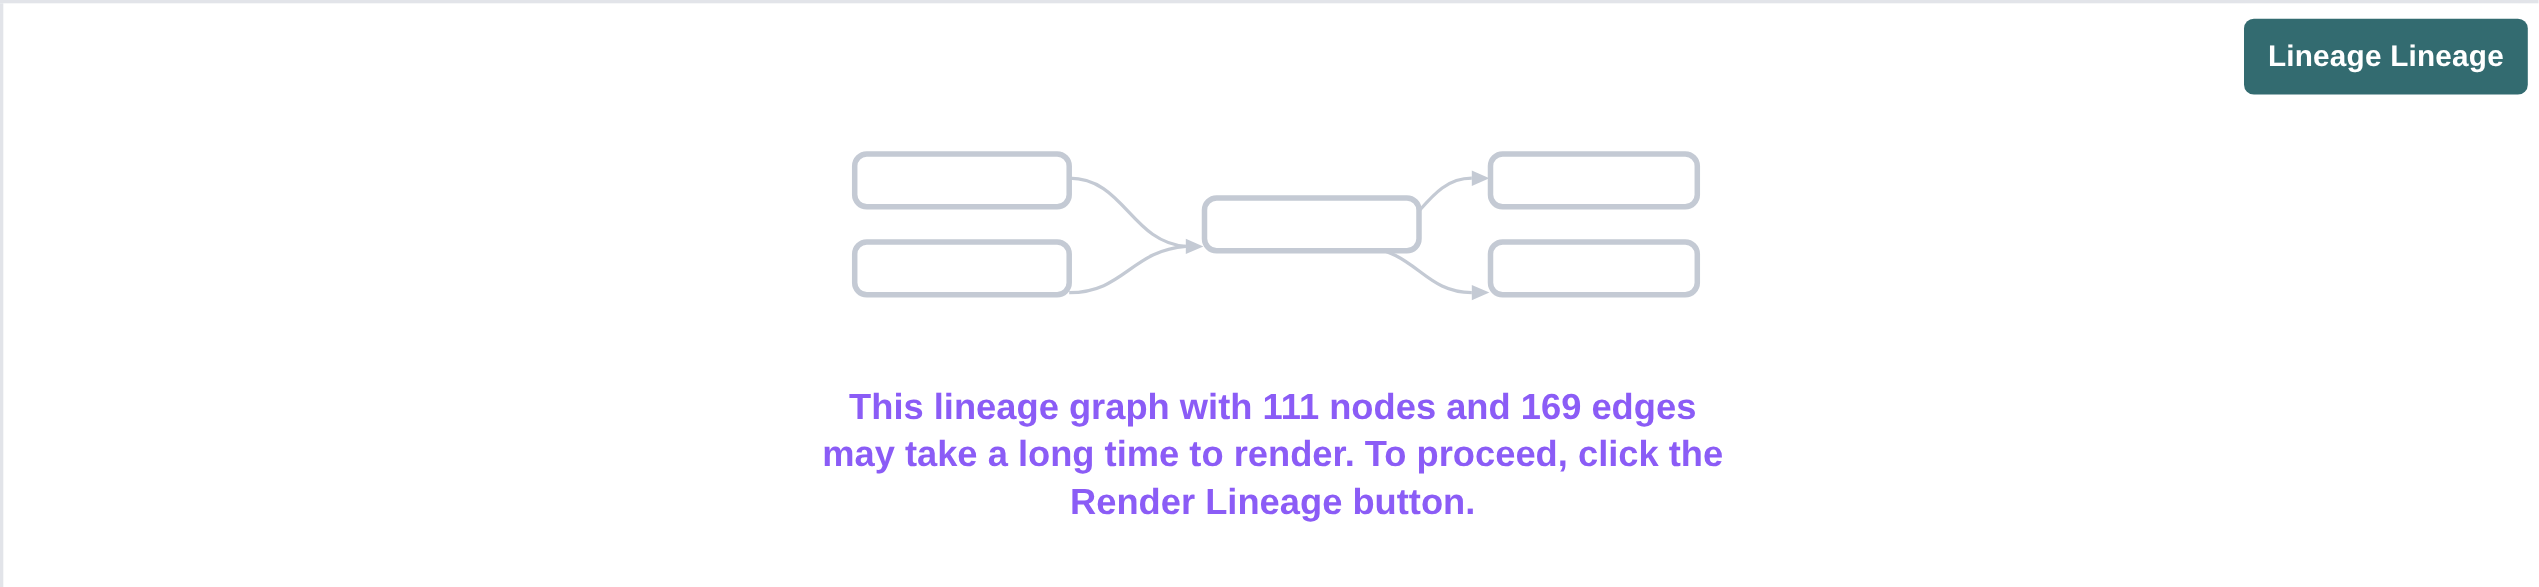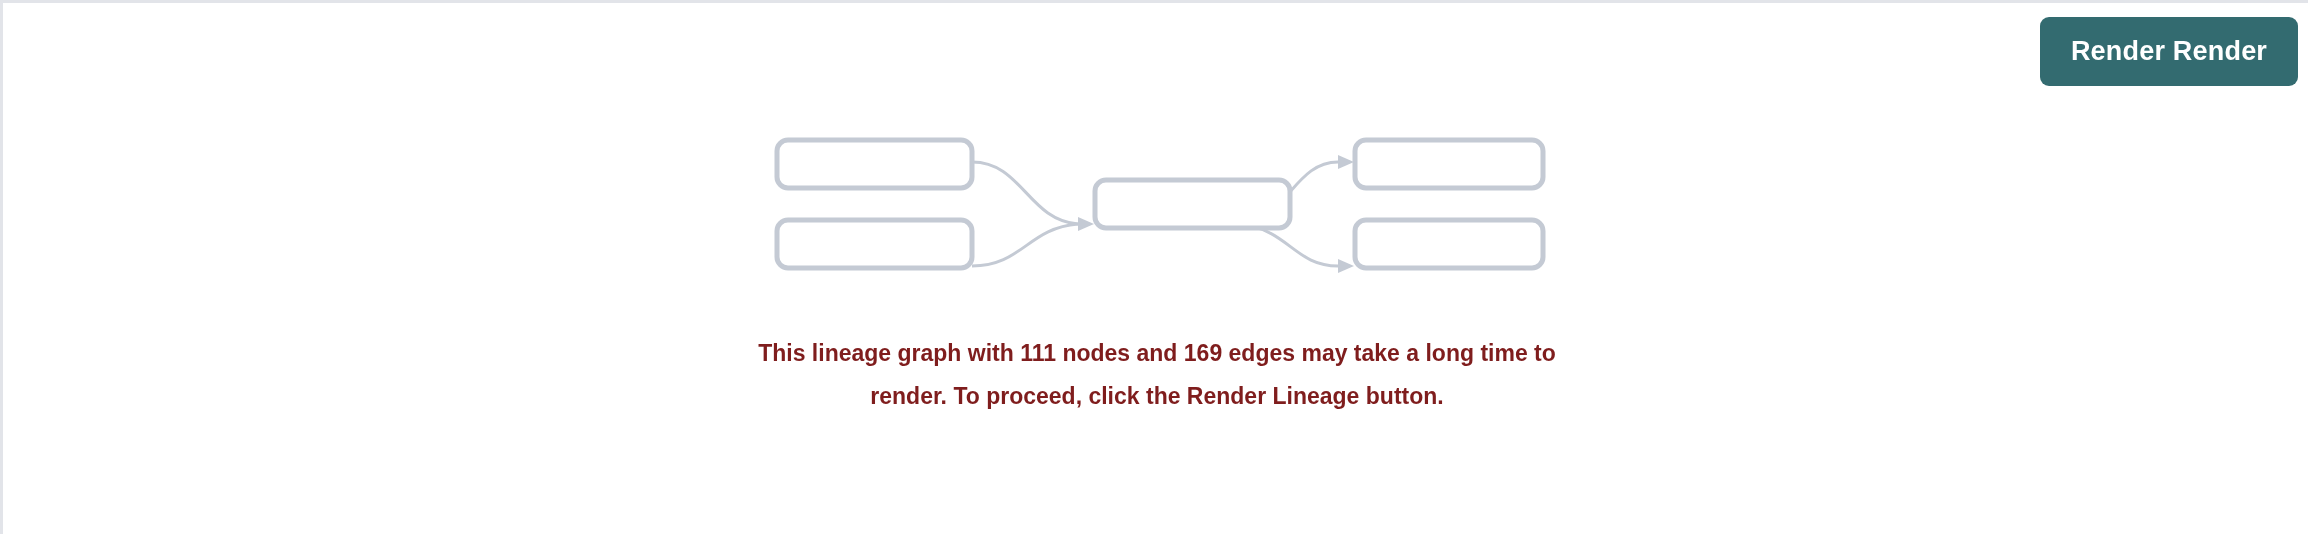--- a/index.html
+++ b/index.html
@@ -84,39 +84,39 @@
     stroke-width: 3;
   }
   .ph-arrowhead {
     fill: #c4cad4;
   }
 
   
   .lineage-message {
     position: absolute;
     left: 742px;
-    top: 332px;
+    top: 348px;
     width: 830px;
     text-align: center;
-    color: #7f1d1d;
+    color: #8b5cf6;
     font-family: "Liberation Sans", sans-serif;
-    font-size: 23px;
+    font-size: 33px;
     font-weight: bold;
     line-height: 43px;
   }
 </style>
 </head>
 <body>
 
 <div class="app-root">
 
   <div class="top-rule"></div>
   <div class="left-rule"></div>
 
-  <button class="render-button">Render Render</button>
+  <button class="render-button">Lineage Lineage</button>
 
   <div class="lineage-illustration">
     <svg viewBox="0 0 800 165" xmlns="http://www.w3.org/2000/svg" aria-hidden="true">
 
       <path class="ph-edge" d="M 212 42 C 262 42 268 100 318 104"></path>
       <path class="ph-edge" d="M 212 146 C 262 146 268 108 318 104"></path>
       <polygon class="ph-arrowhead" points="318,97 334,104 318,111"></polygon>
 
       <path class="ph-edge" d="M 478 104 C 528 100 534 42 578 42"></path>
       <path class="ph-edge" d="M 478 104 C 528 108 534 146 578 146"></path>

